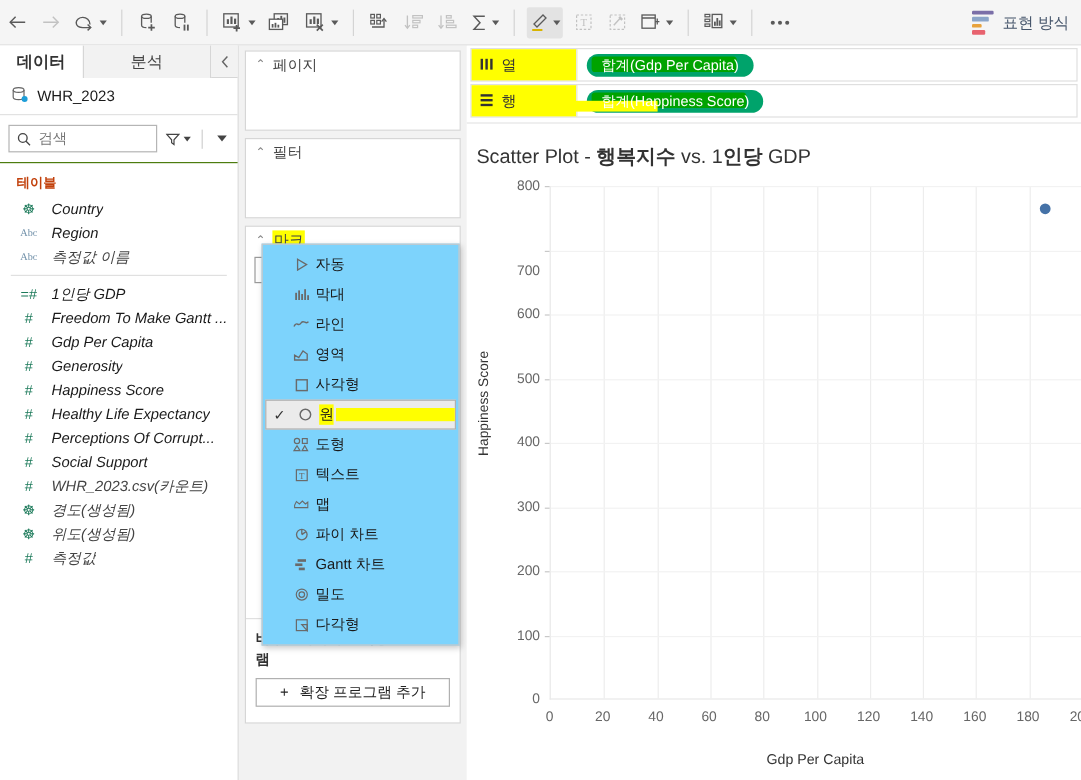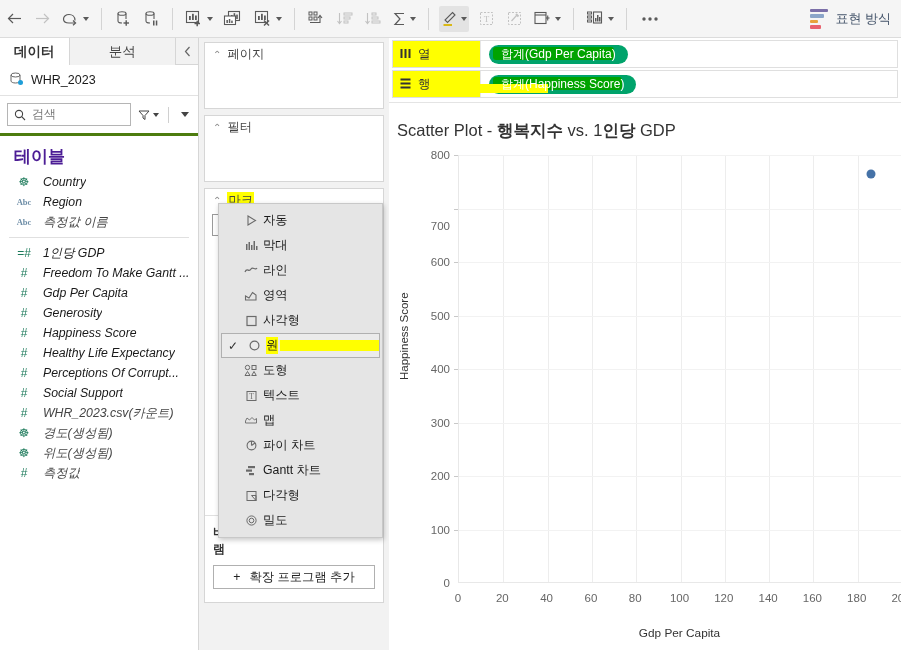--- a/index.html
+++ b/index.html
@@ -67,46 +67,46 @@
     width: 22px; display: flex; align-items: center; justify-content: center;
     background: #f2f2f2; color: #666; font-size: 11px;
   }
   .dp-source {
     height: 31px; display: flex; align-items: center; gap: 7px;
     padding: 0 9px; border-bottom: 1px solid #e2e2e2;
     font-size: 12.5px; color: #1a1a1a;
   }
   .dp-searchrow {
     height: 40px; display: flex; align-items: center; gap: 5px;
-    padding: 0 7px; border-bottom: 3px solid #4d7c0f;
+    padding: 0 7px; border-bottom: 1px solid #4d7c0f;
   }
   .dp-search {
     flex: 1; height: 23px; border: 1px solid #b5b5b5; background: #fff;
     display: flex; align-items: center; gap: 6px; padding: 0 6px;
     font-size: 12px; color: #777;
   }
   .dp-iconbtn {
     display: flex; align-items: center; color: #444; padding: 0 2px;
   }
   .dp-vsep { width: 1px; height: 16px; background: #d0d0d0; margin: 0 2px; }
   .dp-sectitle {
-    font-size: 17px; font-weight: bold; color: #4c1d95;
+    font-size: 11px; font-weight: bold; color: #c2410c;
     padding: 9px 0 4px 14px;
   }
   .fieldlist { padding: 0; }
   .field {
     display: flex; align-items: center; height: 20px;
     padding-left: 14px; gap: 9px; font-size: 12.3px; color: #1a1a1a;
   }
   .field .ficon {
     width: 20px; flex: 0 0 20px; text-align: center;
     color: #1c7a5a; font-size: 12px; line-height: 1;
   }
   .field .ficon.abc {
-    color: #6f8fa8; font-size: 8.5px; font-weight: bold;
+    color: #6f8fa8; font-size: 8.5px; font-weight: normal;
     font-family: "Liberation Serif", serif;
   }
   .field .ficon.geo { color: #1c7a5a; font-size: 12px; }
   .field .flabel { white-space: nowrap; overflow: hidden; font-style: italic; }
   .field.italic .flabel { font-style: italic; color: #444; }
   .fdivider { height: 1px; background: #e0e0e0; margin: 5px 9px 5px 9px; }
 
   
   .cards {
     position: absolute; left: 199px; top: 38px; width: 190px; height: 612px;
@@ -136,21 +136,21 @@
     border-radius: 50%; margin-right: 8px;
   }
   .marks-select .dd {
     position: absolute; right: 6px;
     width: 0; height: 0;
     border-left: 4px solid transparent; border-right: 4px solid transparent;
     border-top: 5px solid #333;
   }
   .dropdown {
     position: absolute; left: 218px; top: 203px; width: 165px;
-    background: #e5e5e5; border: 1px solid #c8c8c8;
+    background: #7dd3fc; border: 1px solid #c8c8c8;
     box-shadow: 1px 2px 5px rgba(0,0,0,.22); z-index: 40;
     padding: 4px 0 4px 0;
   }
   .dd-item {
     display: flex; align-items: center; height: 25px;
     font-size: 12.3px; color: #1a1a1a; position: relative;
     padding-left: 20px;
   }
   .dd-item .chk {
     position: absolute; left: 6px; color: #333; font-size: 12px;
@@ -693,34 +693,34 @@
             <rect x="4" y="2" width="7" height="2.2" fill="#6a6a6a"></rect>
             <rect x="2" y="5.5" width="6" height="2.2" fill="#6a6a6a"></rect>
             <rect x="5" y="9" width="5" height="2.2" fill="#6a6a6a"></rect>
           </svg>
       </span>
       <span class="dlabel">Gantt 차트</span>
     </div>
     <div class="dd-item">
       <span class="dicon">
         <svg width="13" height="13" viewBox="0 0 13 13">
+            <circle cx="6.5" cy="6.5" r="4.6" fill="none" stroke="#6a6a6a" stroke-width="1"></circle>
+            <circle cx="6.5" cy="6.5" r="2.3" fill="none" stroke="#6a6a6a" stroke-width="1"></circle>
+          </svg>
+      </span>
+      <span class="dlabel">밀도</span>
+    </div>
+    <div class="dd-item">
+      <span class="dicon">
+        <svg width="13" height="13" viewBox="0 0 13 13">
             <rect x="2" y="2.5" width="9" height="9" fill="none" stroke="#6a6a6a" stroke-width="1"></rect>
             <path d="M6.5 6.5 L11 6.5 L11 11.5 Z" fill="none" stroke="#6a6a6a" stroke-width="1"></path>
           </svg>
       </span>
       <span class="dlabel">다각형</span>
-    </div>
-    <div class="dd-item">
-      <span class="dicon">
-        <svg width="13" height="13" viewBox="0 0 13 13">
-            <circle cx="6.5" cy="6.5" r="4.6" fill="none" stroke="#6a6a6a" stroke-width="1"></circle>
-            <circle cx="6.5" cy="6.5" r="2.3" fill="none" stroke="#6a6a6a" stroke-width="1"></circle>
-          </svg>
-      </span>
-      <span class="dlabel">밀도</span>
     </div>
   </div>
 
   <div class="shelves">
     <div class="shelf">
       <div class="shelf-label">
         <span class="sicon">
           <svg width="11" height="11" viewBox="0 0 11 11">
               <rect x="0.5" y="1" width="2" height="9" fill="#333"></rect>
               <rect x="4.5" y="1" width="2" height="9" fill="#333"></rect>

